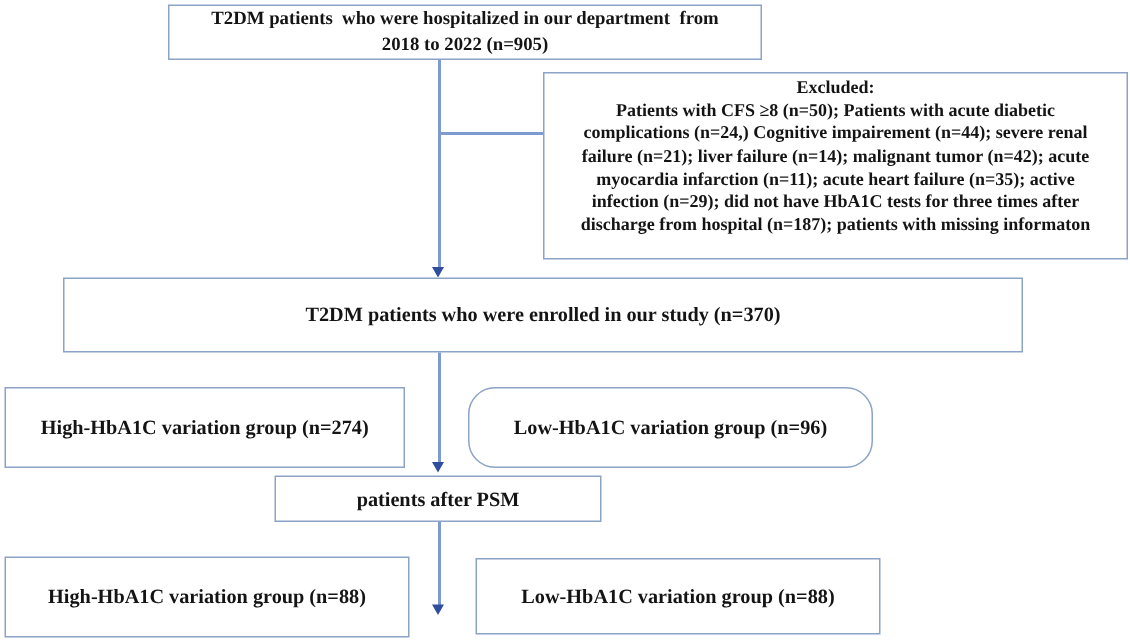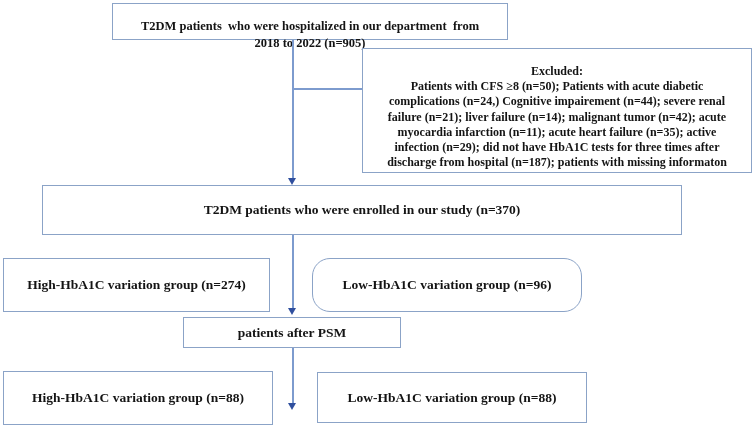--- a/index.html
+++ b/index.html
@@ -14,22 +14,22 @@
   }
   .flexcenter{display:flex;align-items:center;justify-content:center;text-align:center;}
   .line{white-space:pre;}
   .vline{position:absolute;width:1.5px;background:#7d9bce;}
   .hline{position:absolute;height:1.5px;background:#7d9bce;}
   .arrow-down{
     position:absolute;width:0;height:0;
     border-left:4.5px solid transparent;border-right:4.5px solid transparent;
     border-top:7.5px solid #2f4f9e;
   }
-  .box-top{left:112px;top:3px;width:396px;height:37px;font-size:12.5px;line-height:16.5px;padding-top:14px;text-align:center;}
-  .box-excluded{left:362px;top:48px;width:390px;height:125px;font-size:12px;line-height:15.2px;padding-top:15px;text-align:center;}
+  .box-top{left:112px;top:3px;width:396px;height:37px;font-size:12.5px;line-height:16.5px;padding-top:0;text-align:center;}
+  .box-excluded{left:362px;top:48px;width:390px;height:125px;font-size:12px;line-height:15.2px;padding-top:2px;text-align:center;}
   .box-enrolled{left:42px;top:185px;width:640px;height:50px;font-size:13.5px;}
   .box-g1l{left:3px;top:258px;width:267px;height:54px;font-size:13.5px;text-align:right;}
   .box-g1r{left:312px;top:258px;width:270px;height:54px;font-size:13.5px;border-radius:18px;}
   .box-psm{left:183px;top:317px;width:218px;height:31px;font-size:13.5px;}
   .box-g2l{left:3px;top:371px;width:270px;height:54px;font-size:13.5px;}
   .box-g2r{left:317px;top:372px;width:270px;height:51px;font-size:13.5px;}
   .line-v1{left:292px;top:40px;height:139px;}
   .line-branch{left:293px;top:88px;width:69px;}
   .line-v2{left:292px;top:235px;height:74px;}
   .line-v3{left:292px;top:348px;height:56px;}

